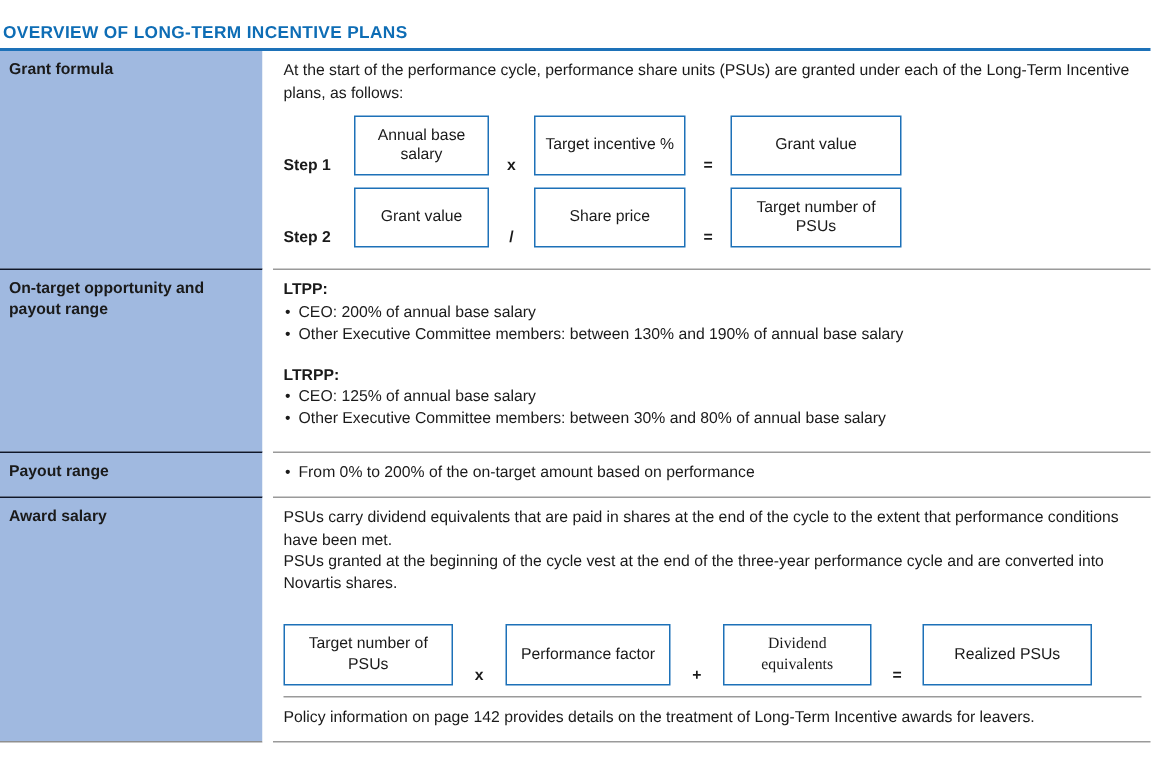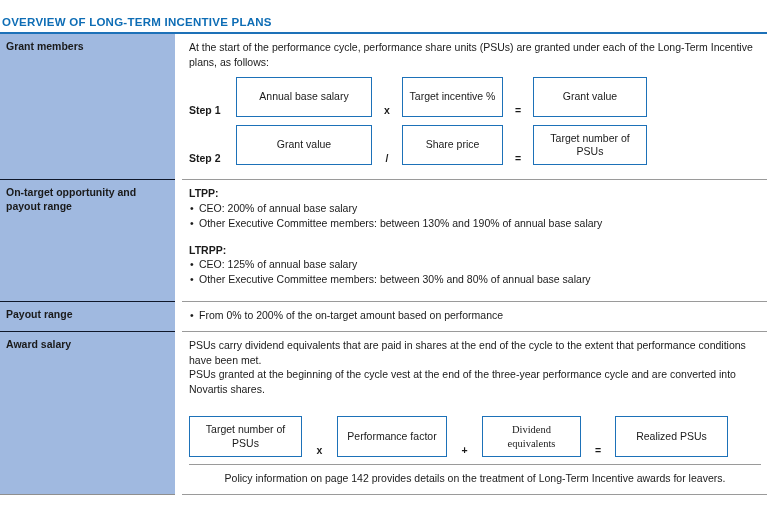--- a/index.html
+++ b/index.html
@@ -132,21 +132,21 @@
   }
   .op {
     display: flex;
     align-items: center;
     justify-content: center;
     font-size: 10.5px;
     font-weight: bold;
   }
 
   
-  .gf .fbox.b1 { width: 136px; height: 40px; }
+  .gf .fbox.b1 { width: 90px; height: 40px; }
   .gf .op.o1   { width: 30px; }
   .gf .fbox.b2 { width: 101px; height: 40px; }
   .gf .op.o2   { width: 30px; }
   .gf .fbox.b3 { width: 114px; height: 40px; }
 
   
   .pf .fbox.p1 { width: 113px; height: 41px; }
   .pf .op.po1  { width: 35px; }
   .pf .fbox.p2 { width: 110px; height: 41px; }
   .pf .op.po2  { width: 35px; }
@@ -155,21 +155,20 @@
   .pf .fbox.p4 { width: 113px; height: 41px; }
 
   .footnote-rule {
     border-top: 1px solid #9a9a9a;
     margin-top: 7px;
   }
   .footnote {
     padding-top: 6px;
     font-size: 10.5px;
     line-height: 14.5px;
-    text-align: center;
   }
   .bottom-rule-row {
     display: flex;
   }
   .bottom-rule-row .left {
     width: 175px;
     min-width: 175px;
     height: 1px;
     background: #8f8f8f;
   }
@@ -188,21 +187,21 @@
 <body>
 
 <div class="page">
 
   <div class="header-title">OVERVIEW OF LONG-TERM INCENTIVE PLANS</div>
   <div class="header-rule"></div>
 
   <div class="table">
 
     <div class="row">
-      <div class="label-cell">Grant members</div>
+      <div class="label-cell">Grant formula</div>
       <div class="gap"></div>
       <div class="content-cell">
         <p class="t">At the start of the performance cycle, performance share units (PSUs) are granted under each of the Long-Term Incentive plans, as follows:</p>
 
         <div class="formula-row gf">
           <div class="step-label">Step 1</div>
           <div class="fbox b1">Annual base salary</div>
           <div class="op o1">x</div>
           <div class="fbox b2">Target incentive %</div>
           <div class="op o2">=</div>

